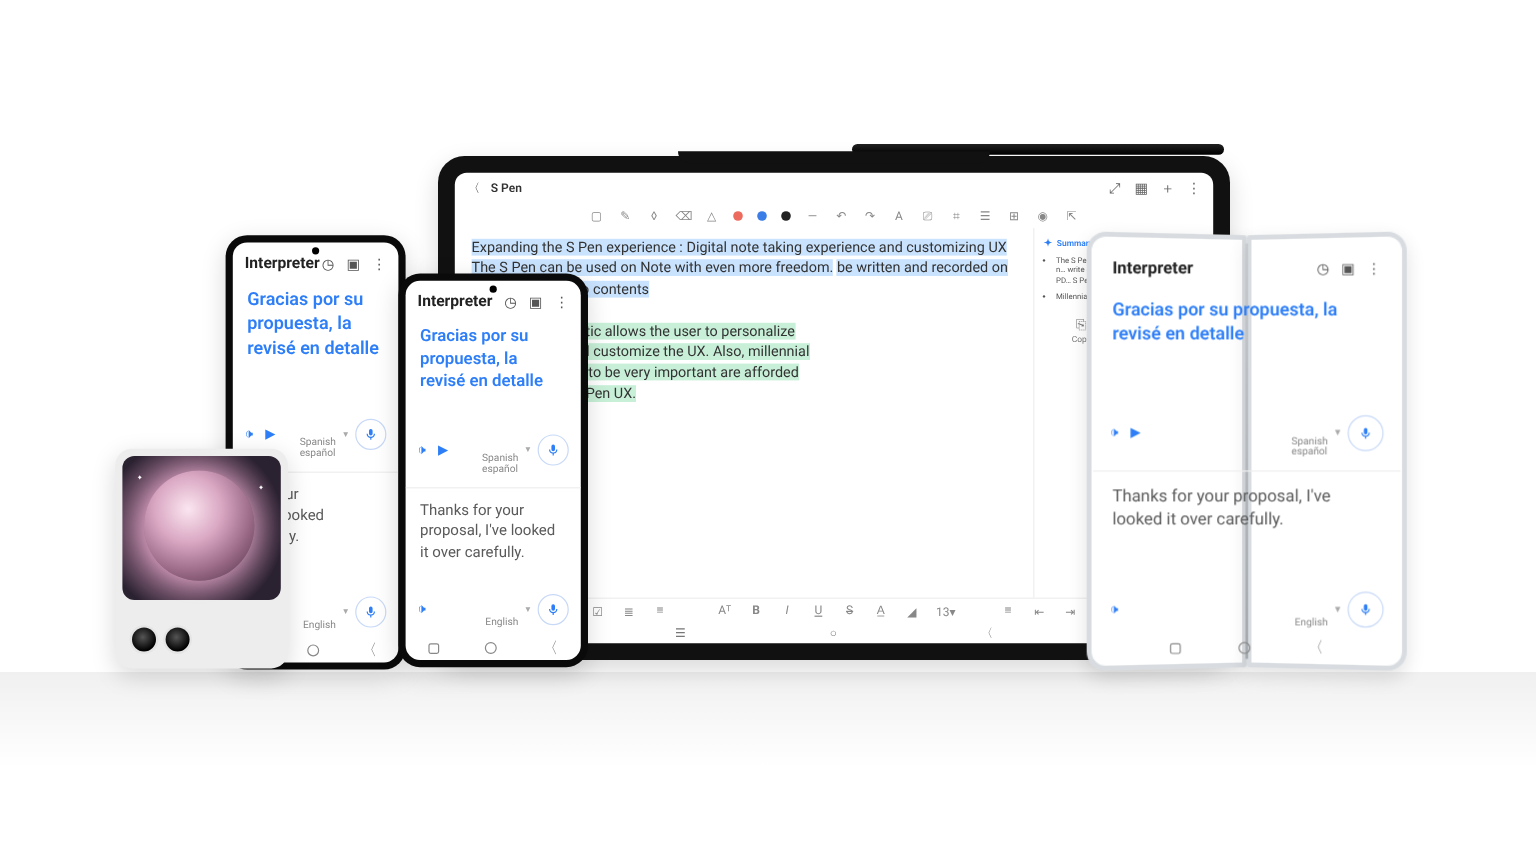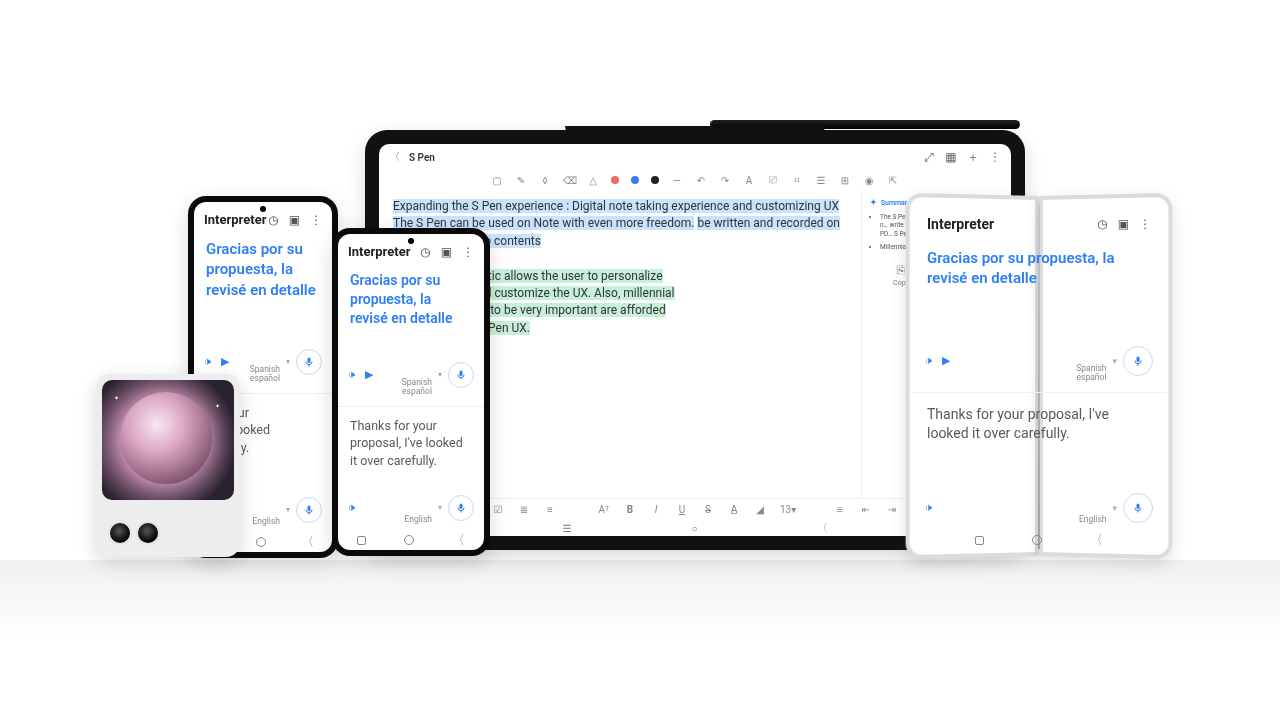--- a/index.html
+++ b/index.html
@@ -41,21 +41,21 @@
   .device .screen { position: absolute; inset: 6px; background: #fff; border-radius: 12px; overflow: hidden; display: flex; flex-direction: column; }
   .device .cam { position: absolute; top: 10px; left: 50%; transform: translateX(-50%); width: 6px; height: 6px; background: #000; border-radius: 50%; z-index: 5; }
 
   .interpreter-header { display: flex; align-items: center; justify-content: space-between; padding: 10px 10px 6px; }
   .interpreter-title { font-weight: 700; font-size: 13px; color: #222; }
   .interpreter-icons { display: flex; gap: 10px; color: #555; font-size: 12px; }
   .translated { color: #2d7ef7; font-weight: 600; padding: 6px 12px 10px; line-height: 1.35; }
   .lang-row { display: flex; align-items: center; justify-content: space-between; padding: 6px 10px; }
   .row-icons { display: flex; align-items: center; gap: 10px; color: #2d7ef7; font-size: 11px; }
   .lang-pill { display: flex; align-items: center; gap: 6px; }
-  .lang-label { text-align: right; font-size: 8.5px; line-height: 1.05; color: #888; margin-top: 24px; }
+  .lang-label { text-align: left; font-size: 8.5px; line-height: 1.05; color: #888; margin-top: 24px; }
   .mic { width: 26px; height: 26px; border-radius: 50%; border: 1.5px solid #c8d9f7; color: #2d7ef7; display: flex; align-items: center; justify-content: center; }
   .mic svg { width: 12px; height: 12px; }
   .divider { height: 1px; background: #eee; margin: 4px 0; }
   .original { color: #5a5a5a; padding: 6px 12px; font-size: 12.5px; line-height: 1.4; }
   .phone-nav { height: 20px; display: flex; align-items: center; justify-content: space-around; color: #888; font-size: 11px; }
   .phone-nav .sq { width:9px; height:9px; border:1.5px solid #888; border-radius:2px;}
   .phone-nav .circ { width:10px; height:10px; border:1.5px solid #888; border-radius:50%;}
   .phone-nav .chev { font-size:13px; }
 
   

